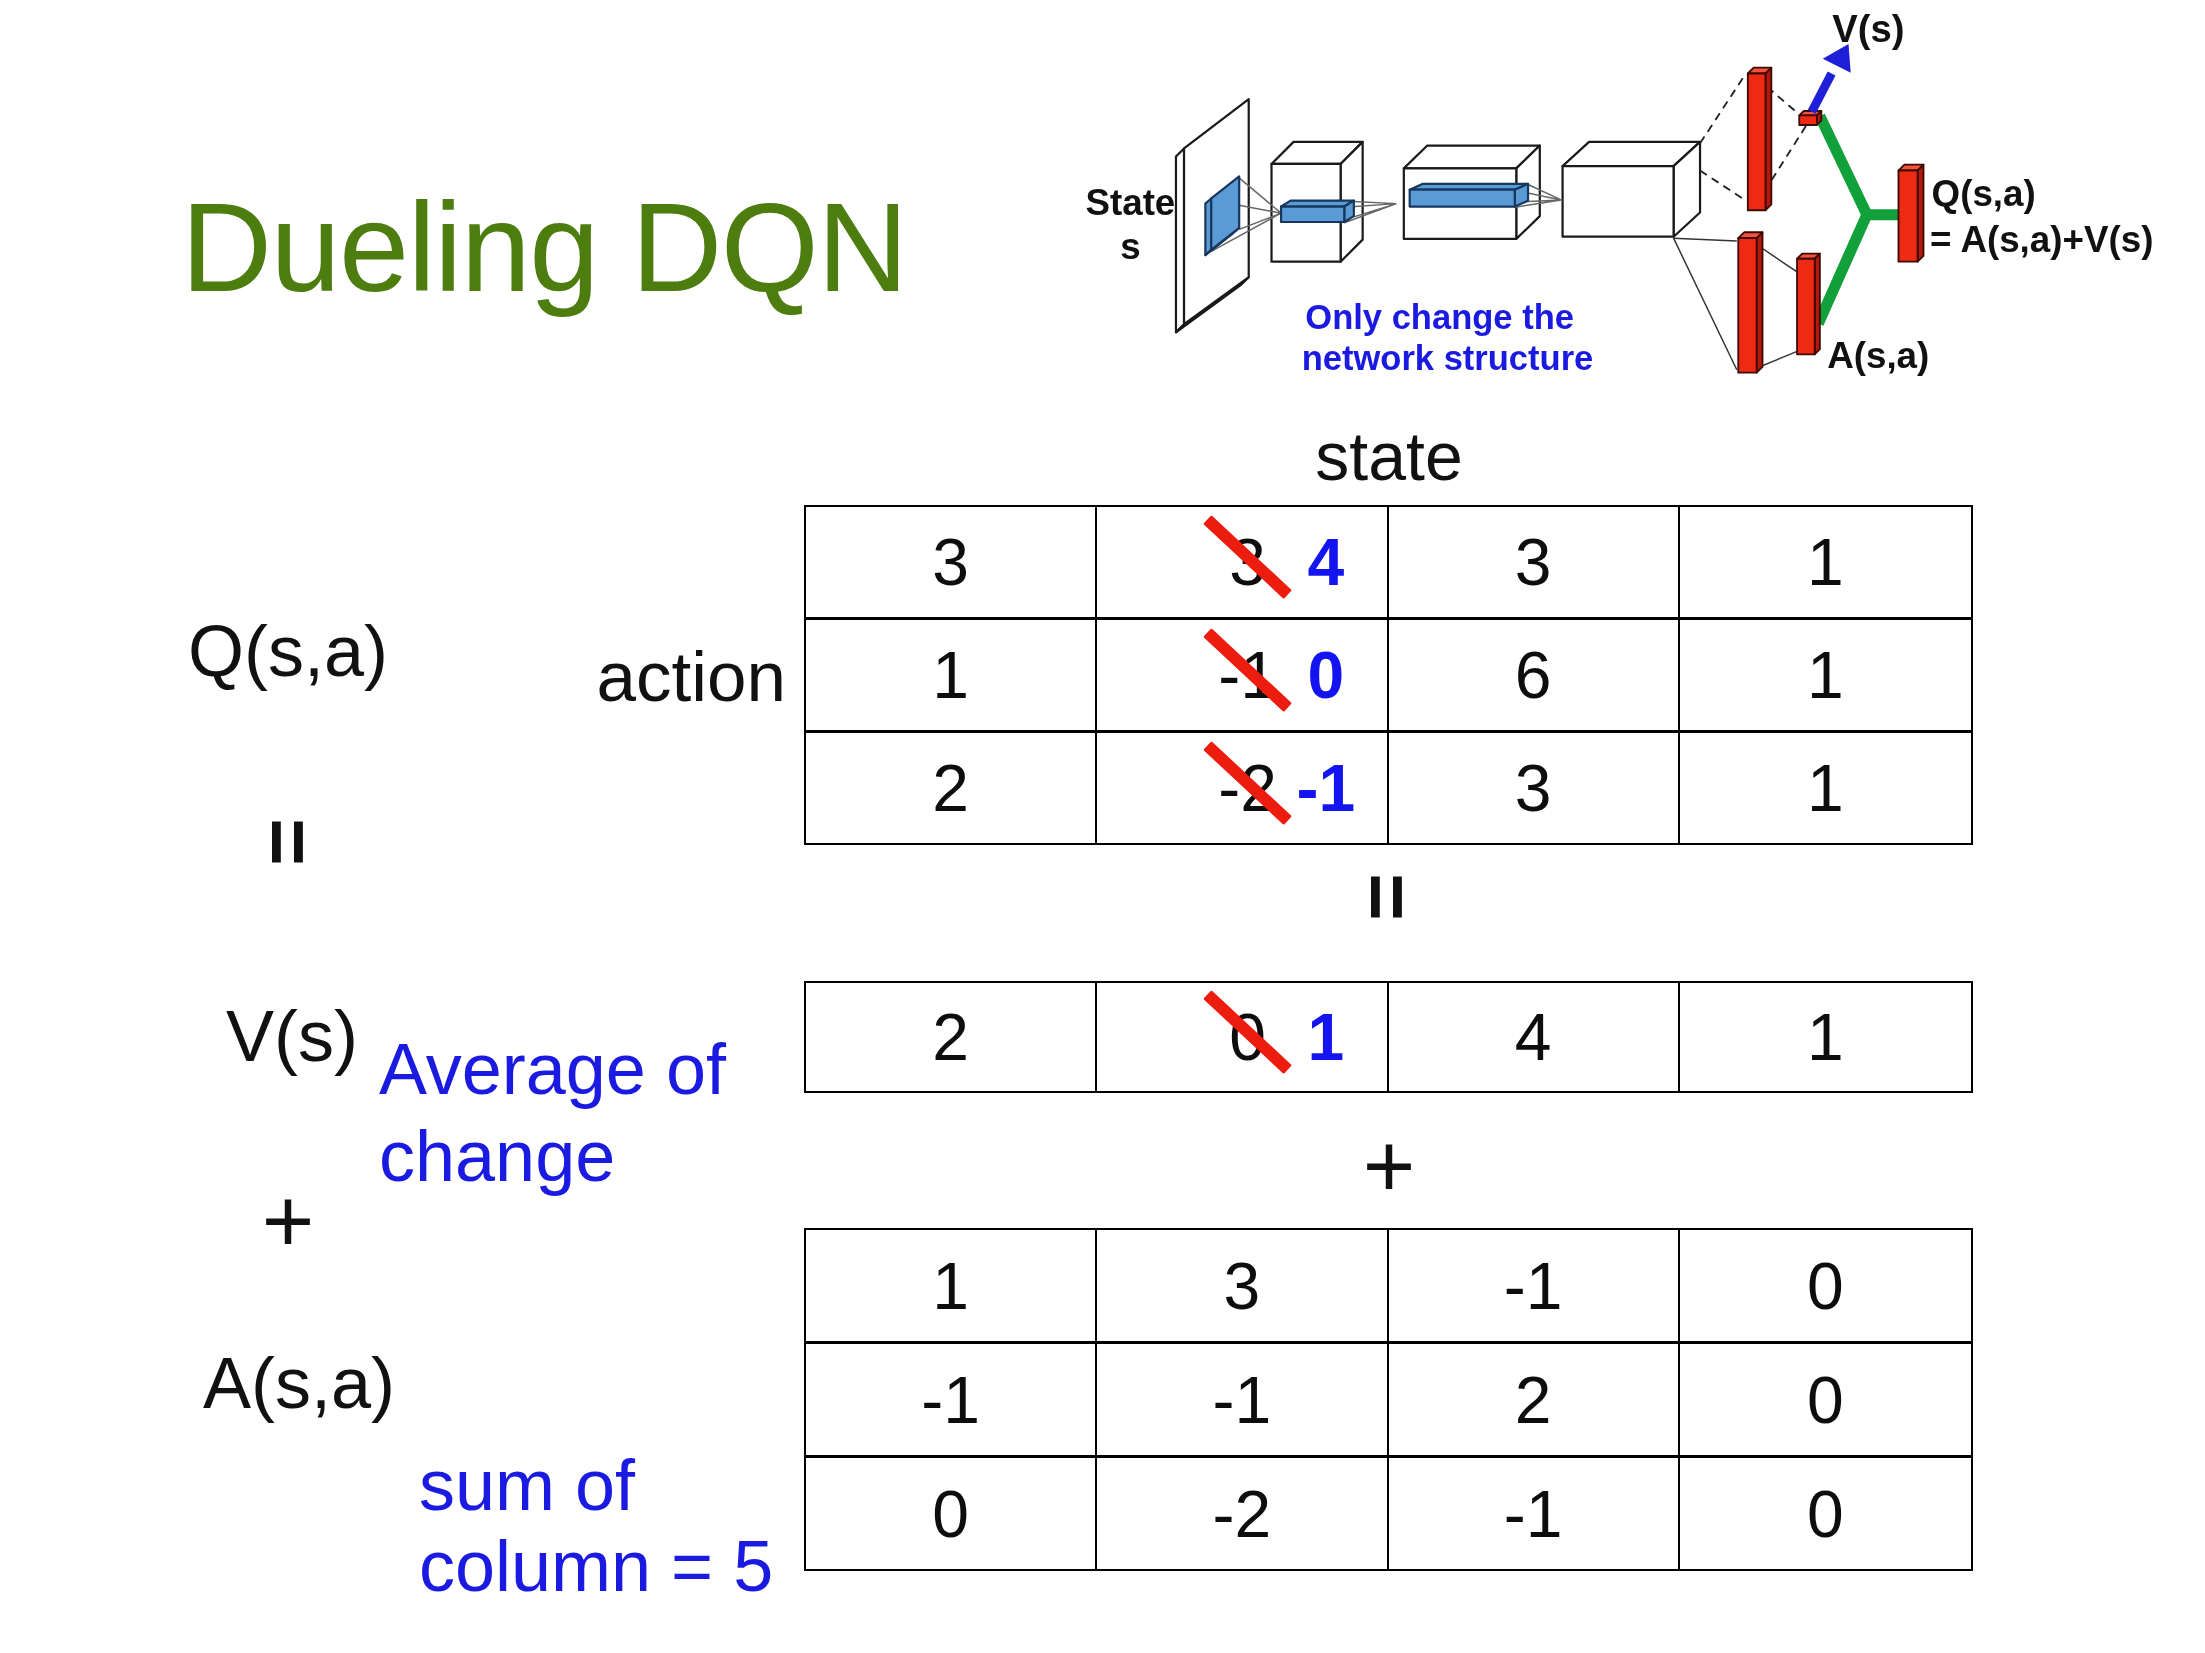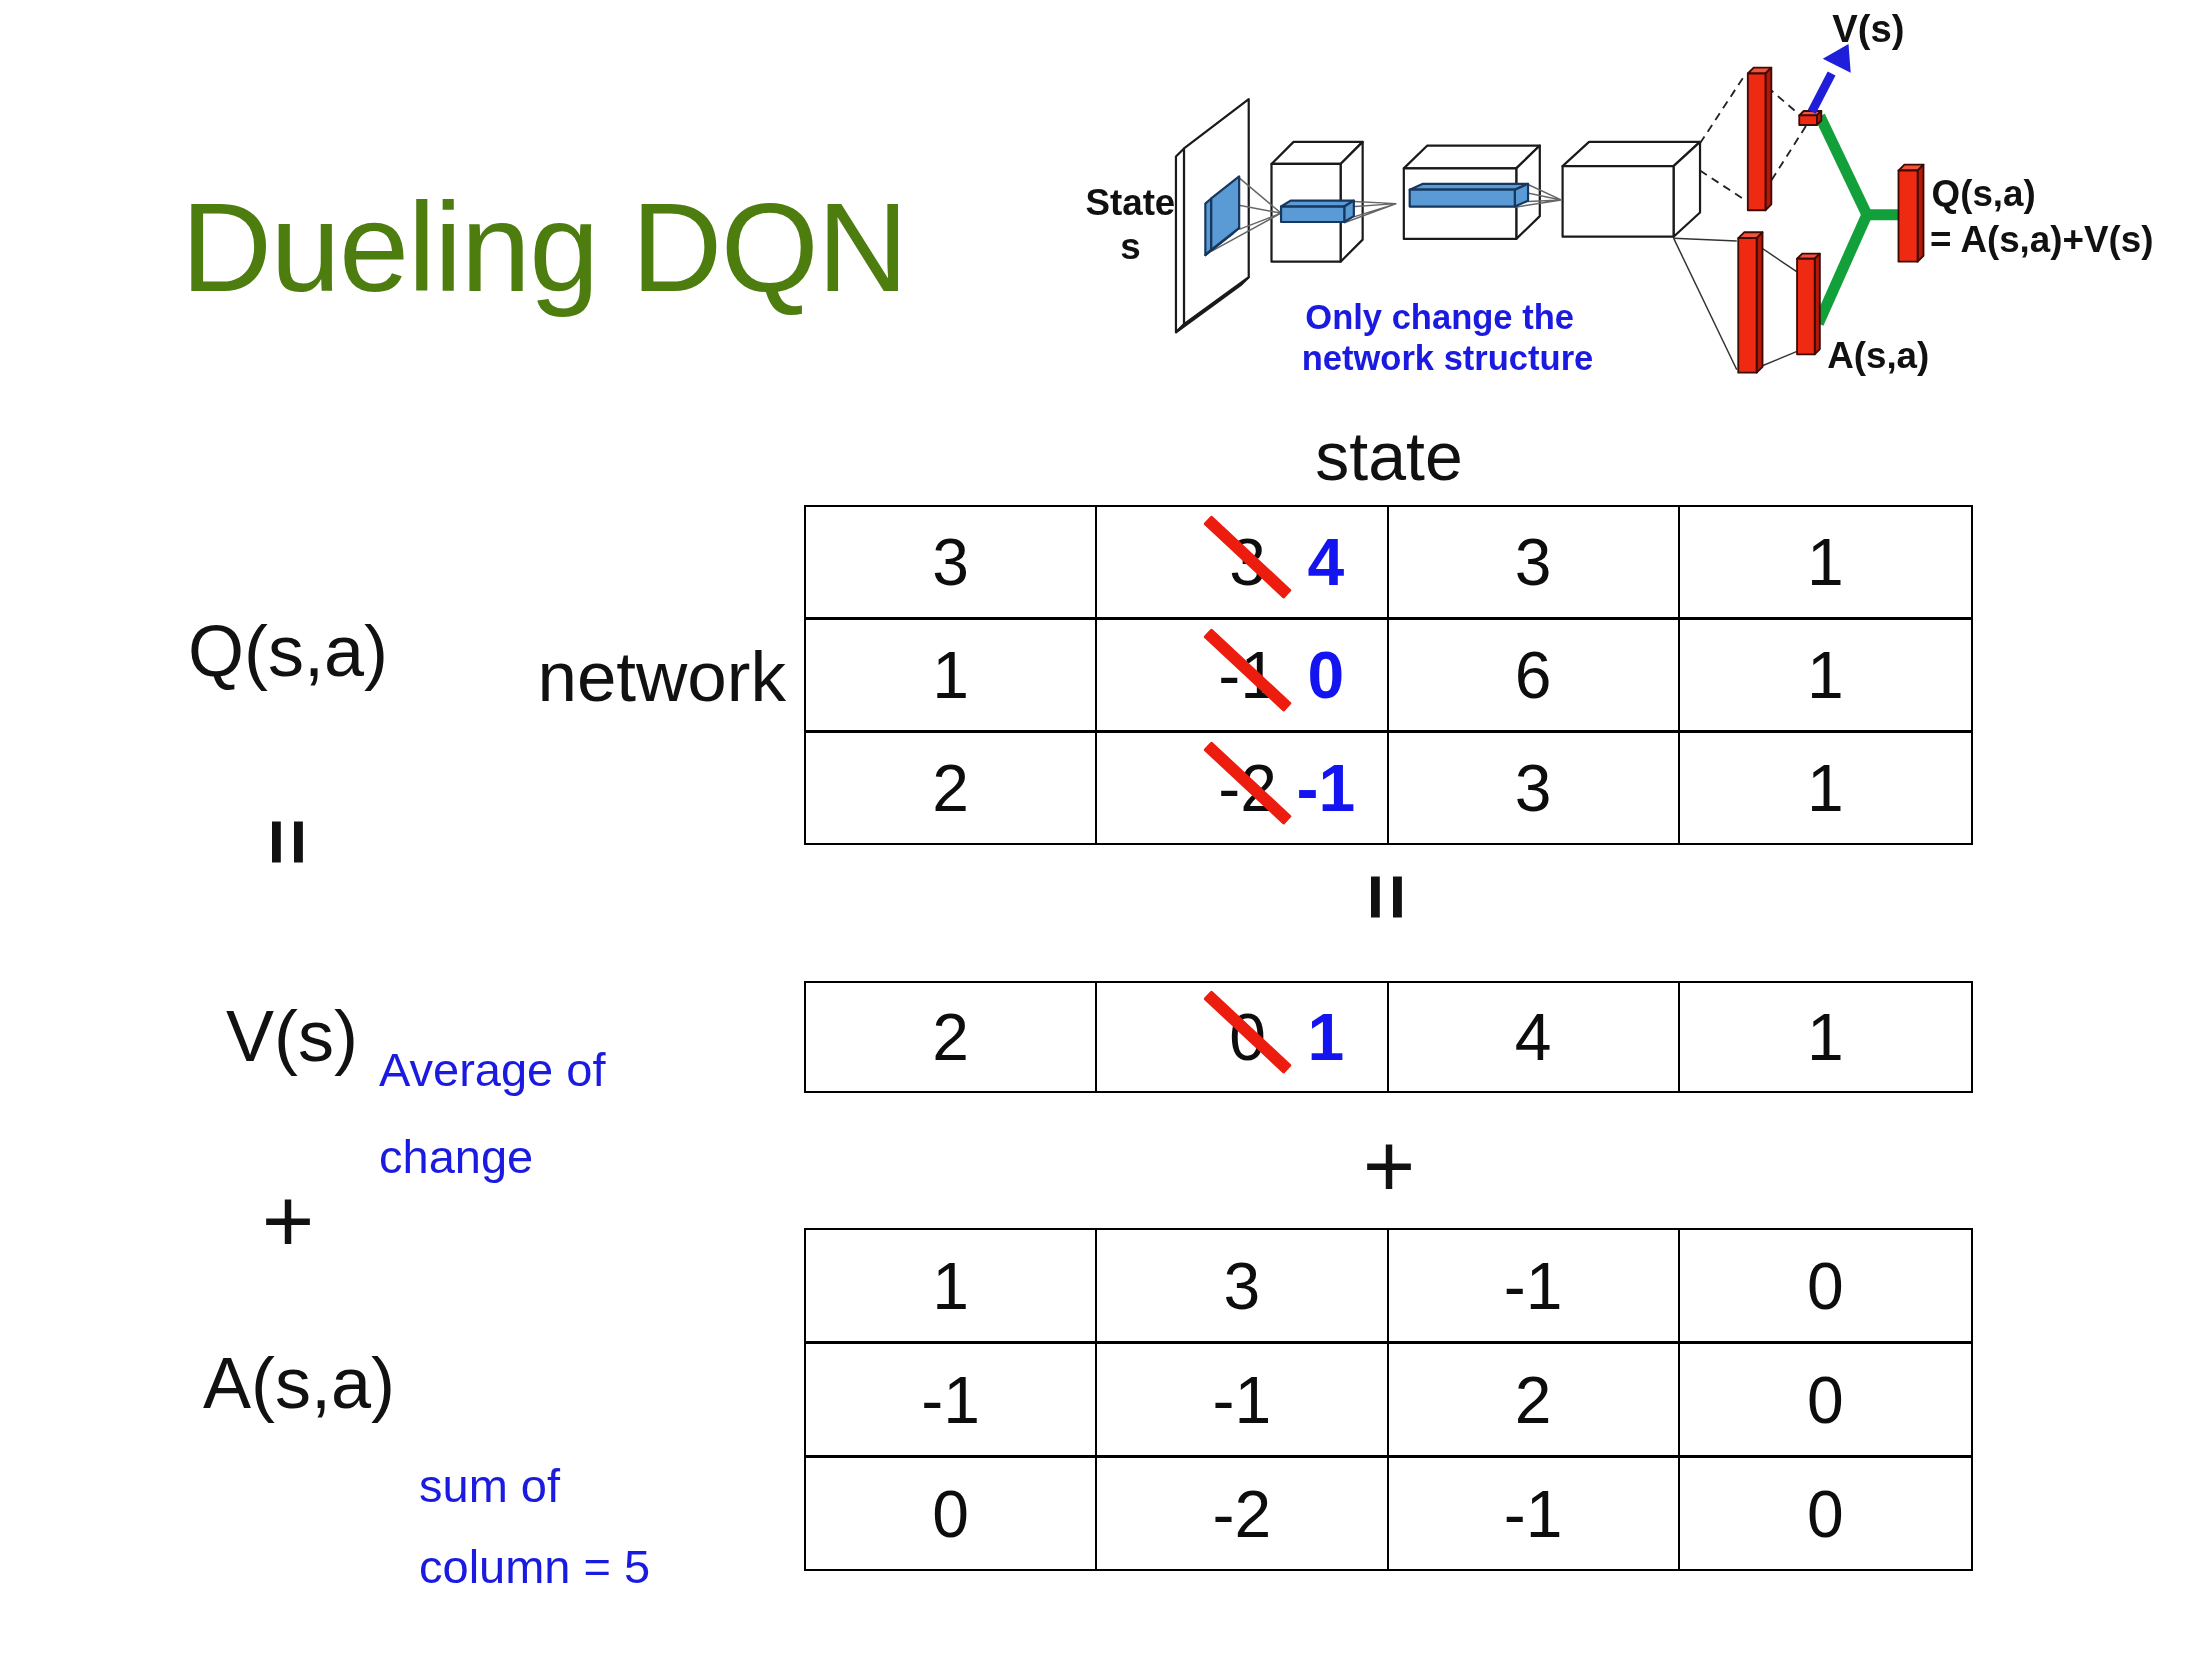--- a/index.html
+++ b/index.html
@@ -9,21 +9,21 @@
   }
   html,body{margin:0;padding:0;background:#ffffff;}
   #slide{
     position:relative;width:2205px;height:1654px;background:#ffffff;overflow:hidden;
     font-family:"Liberation Sans", sans-serif;color:var(--ink);
   }
   .abs{position:absolute;}
   .title{font-size:126px;letter-spacing:-1.5px;color:#4d7c0f;white-space:nowrap;line-height:1;}
   .axis-label{font-size:71px;line-height:1;white-space:nowrap;}
   .side-label{font-size:72px;line-height:1;white-space:nowrap;}
-  .blue-note{font-size:47px;line-height:87px;color:var(--blue);white-space:nowrap;}
+  .blue-note{font-size:72px;line-height:87px;color:var(--blue);white-space:nowrap;}
   .op{display:flex;align-items:center;justify-content:center;font-size:82px;line-height:1;}
   .rot90{transform:rotate(90deg);display:inline-block;font-weight:600;}
   .plus{font-size:90px;}
 
   .mtable{
     display:grid;grid-template-columns:repeat(4,1fr);
     border:2.9px solid #000;background:#fff;box-sizing:border-box;
   }
   .mtable .cell{
     position:relative;display:flex;align-items:center;justify-content:center;
@@ -151,21 +151,21 @@
       <text x="1196" y="343" font-size="50">= A(s,a)+V(s)</text>
       <text x="1056" y="500" font-size="50">A(s,a)</text>
     </g>
     <g font-family="Liberation Sans, sans-serif" fill="#1a1ae0" font-weight="700" font-size="47">
       <text x="346" y="447">Only change the</text>
       <text x="341" y="504">network structure</text>
     </g>
   </svg>
 
   <div class="abs axis-label" style="left:1242px;top:422px;width:294px;text-align:center;font-size:68px;">state</div>
-  <div class="abs axis-label" style="left:515px;top:641px;width:271px;text-align:right;">network</div>
+  <div class="abs axis-label" style="left:515px;top:641px;width:271px;text-align:right;">action</div>
 
   <div class="abs side-label" style="left:188px;top:615px;">Q(s,a)</div>
   <div class="abs op" style="left:251px;top:805px;width:74px;height:74px;">
     <span class="rot90">=</span>
   </div>
   <div class="abs side-label" style="left:226px;top:1000px;">V(s)</div>
   <div class="abs op plus" style="left:244px;top:1177px;width:88px;height:88px;">+</div>
   <div class="abs side-label" style="left:203px;top:1347px;">A(s,a)</div>
 
   <div class="abs blue-note" style="left:379px;top:1026px;">

